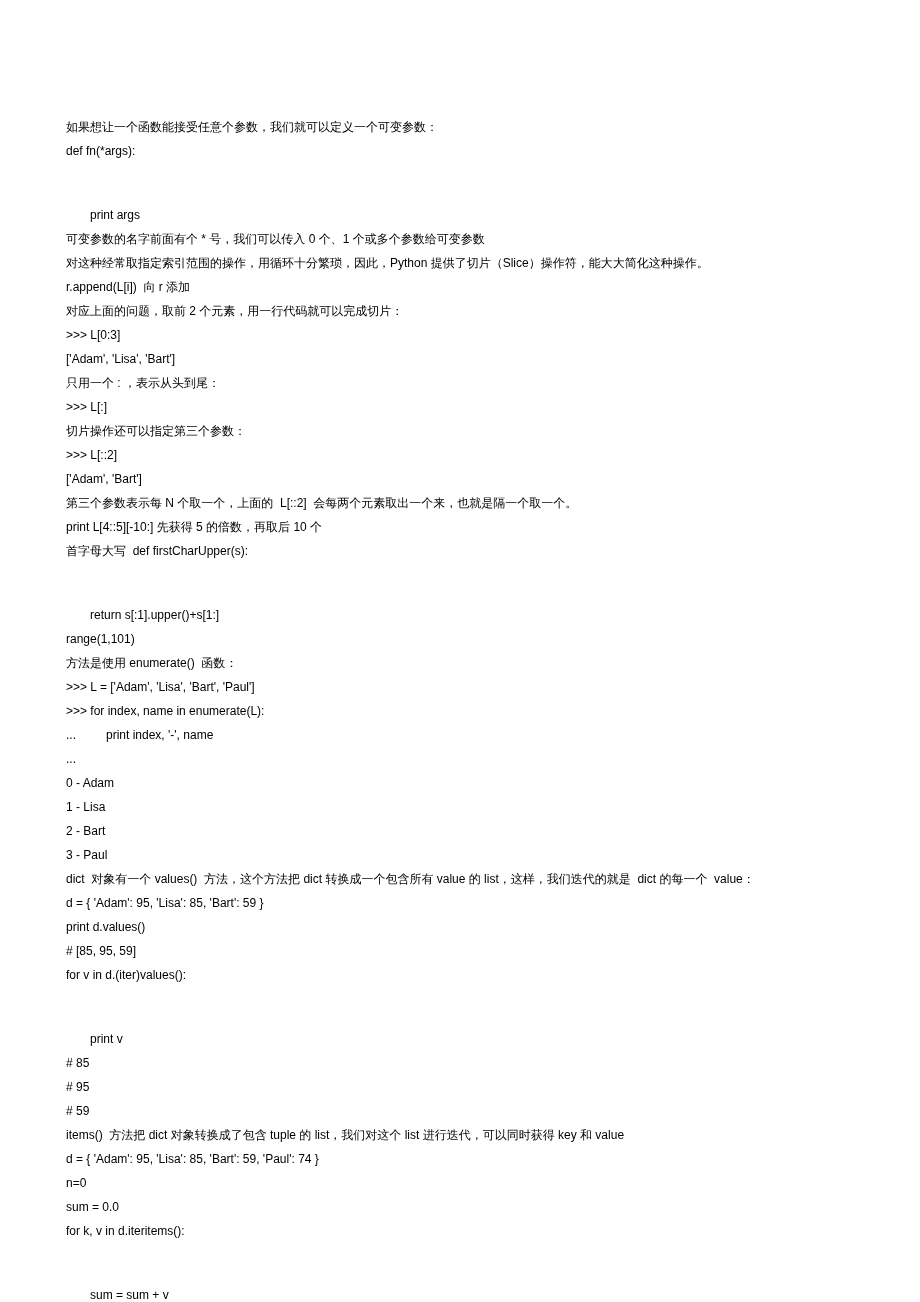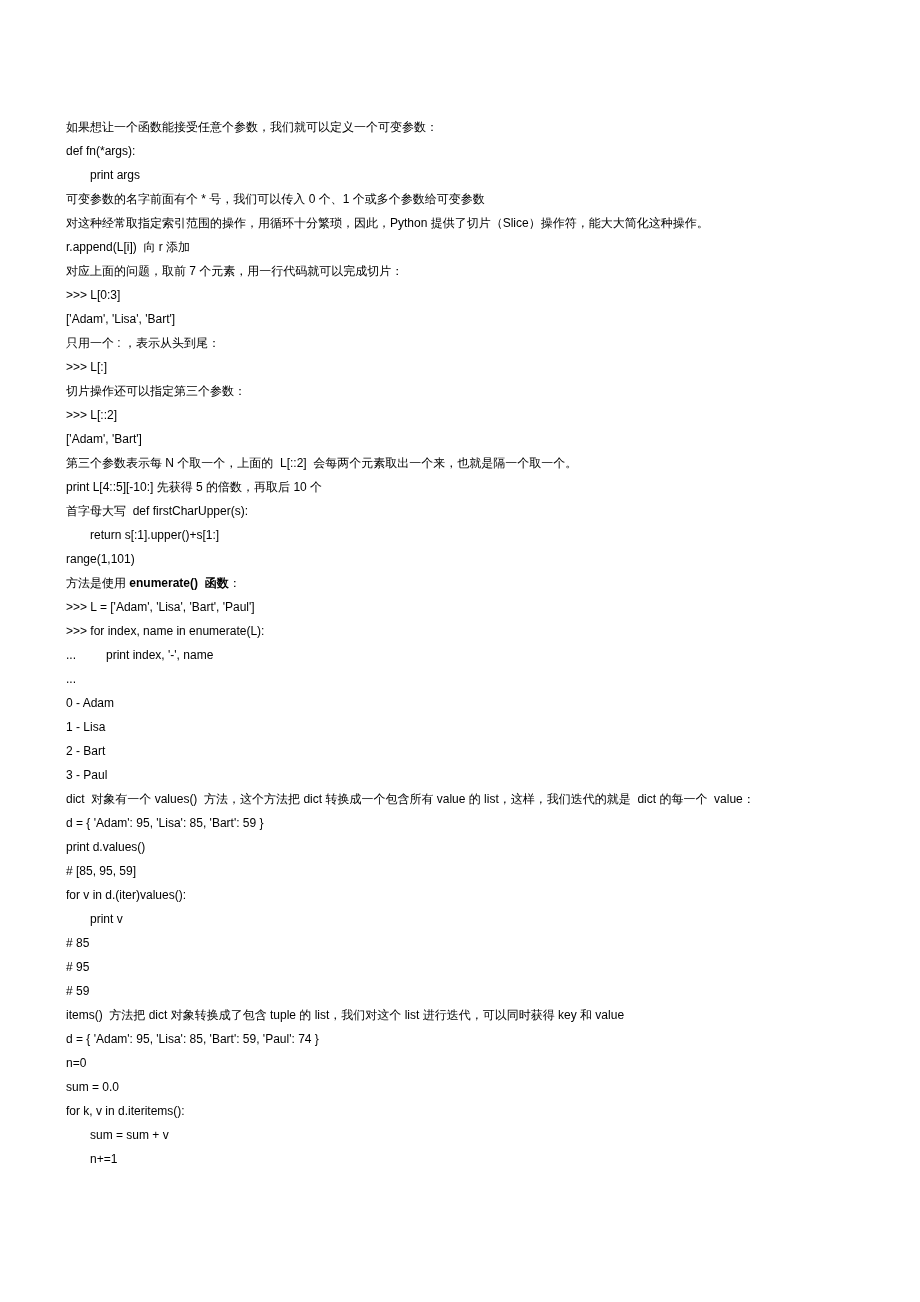--- a/index.html
+++ b/index.html
@@ -16,46 +16,47 @@
     background: #ffffff;
   }
   .line {
     font-size: 12px;
     line-height: 24px;
     color: #000000;
     white-space: pre-wrap;
   }
   .indent {
     padding-left: 24px;
+    margin-top: 40px;
   }
 </style>
 </head>
 <body>
 
 <div class="page" id="page">
 <div class="line">如果想让一个函数能接受任意个参数，我们就可以定义一个可变参数：</div>
     <div class="line">def fn(*args):</div>
     <div class="line indent">print args</div>
     <div class="line">可变参数的名字前面有个 * 号，我们可以传入 0 个、1 个或多个参数给可变参数</div>
     <div class="line">对这种经常取指定索引范围的操作，用循环十分繁琐，因此，Python 提供了切片（Slice）操作符，能大大简化这种操作。</div>
     <div class="line">r.append(L[i])  向 r 添加</div>
-    <div class="line">对应上面的问题，取前 7 个元素，用一行代码就可以完成切片：</div>
+    <div class="line">对应上面的问题，取前 2 个元素，用一行代码就可以完成切片：</div>
     <div class="line">&gt;&gt;&gt; L[0:3]</div>
     <div class="line">['Adam', 'Lisa', 'Bart']</div>
     <div class="line">只用一个 : ，表示从头到尾：</div>
     <div class="line">&gt;&gt;&gt; L[:]</div>
     <div class="line">切片操作还可以指定第三个参数：</div>
     <div class="line">&gt;&gt;&gt; L[::2]</div>
     <div class="line">['Adam', 'Bart']</div>
     <div class="line">第三个参数表示每 N 个取一个，上面的  L[::2]  会每两个元素取出一个来，也就是隔一个取一个。</div>
     <div class="line">print L[4::5][-10:] 先获得 5 的倍数，再取后 10 个</div>
     <div class="line">首字母大写  def firstCharUpper(s):</div>
     <div class="line indent">return s[:1].upper()+s[1:]</div>
     <div class="line">range(1,101)</div>
-    <div class="line"><span>方法是使用 </span><span style="font-weight: bold;">enumerate()  函数</span><span>：</span></div>
+    <div class="line"><span>方法是使用 </span><span style="font-weight: normal;">enumerate()  函数</span><span>：</span></div>
     <div class="line">&gt;&gt;&gt; L = ['Adam', 'Lisa', 'Bart', 'Paul']</div>
     <div class="line">&gt;&gt;&gt; for index, name in enumerate(L):</div>
     <div class="line">...         print index, '-', name</div>
     <div class="line">...</div>
     <div class="line">0 - Adam</div>
     <div class="line">1 - Lisa</div>
     <div class="line">2 - Bart</div>
     <div class="line">3 - Paul</div>
     <div class="line"><span>dict  对象有一个 </span><span style="font-weight: normal;">values()  方法</span><span>，这个方法把 dict 转换成一个包含所有 value 的 list，这样，我们迭代的就是  dict 的每一个  value：</span></div>
     <div class="line">d = { 'Adam': 95, 'Lisa': 85, 'Bart': 59 }</div>

